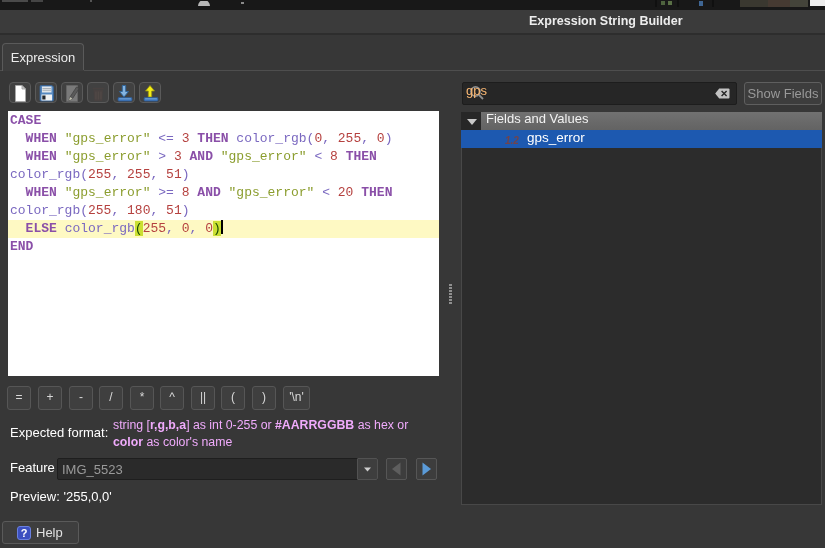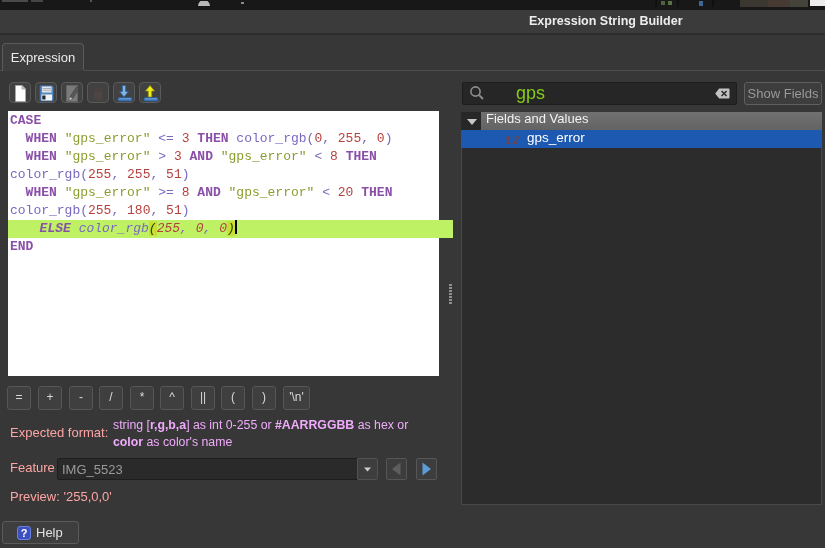--- a/index.html
+++ b/index.html
@@ -20,40 +20,40 @@
   
   .tbtn{box-sizing:border-box;width:22px;height:21px;top:82px;background:#414141;border:1px solid #5a5a5a;border-radius:4px;}
   
   #editor{left:8px;top:111px;width:431px;height:265px;background:#ffffff;
     font-family:"Liberation Mono",monospace;font-size:13px;line-height:18px;white-space:pre;color:#1a1a1a;padding:1px 0 0 2px;box-sizing:border-box;}
   .kw{color:#8a4fa8;font-weight:bold;margin-top:42px;}
   .fn{color:#7a68c0;}
   .op{color:#7a68c0;}
   .num{color:#b5413f;}
   .str{color:#8b9d2e;}
-  .hline{background:#bef264;display:block;width:429px;margin-left:-2px;padding-left:16px;font-style:italic;}
+  .hline{background:#fef9c3;display:block;width:429px;margin-left:-2px;padding-left:2px;}
   .brk{background:#cbdf32;color:#1a4a00;}
   .caret{display:inline-block;width:2px;height:14px;background:#000;vertical-align:-2px;}
   
   .dot{width:3px;height:2px;background:#8f8f8f;left:449px;}
   
   .opbtn{box-sizing:border-box;top:386px;height:24px;width:24px;background:#3f3f3f;border:1px solid #565656;border-radius:3px;color:#d8d8d8;font-size:12px;text-align:center;line-height:21px;}
   
-  .lbl{font-size:13px;color:#fca5a5;}
+  .lbl{font-size:13px;color:#ffffff;}
   #fmt{left:113px;top:417px;font-size:12.3px;color:#f0abfc;line-height:16.5px;}
   
   #combo{left:57px;top:458px;width:321px;height:22px;background:#2a2a2a;border:1px solid #1e1e1e;border-radius:2px;box-sizing:border-box;}
   #combotext{left:62px;top:462px;font-size:13px;color:#9a9a9a;}
   #comboarrow{left:357px;top:458px;width:21px;height:22px;background:#3e3e3e;border:1px solid #525252;border-radius:1px 2px 2px 1px;box-sizing:border-box;}
   .navbtn{box-sizing:border-box;top:458px;width:21px;height:22px;background:#3d3d3d;border:1px solid #565656;border-radius:2px;}
   
   #help{left:2px;top:521px;width:77px;height:23px;background:#3e3e3e;border:1px solid #5a5a5a;border-radius:3px;box-sizing:border-box;}
   
   #search{left:462px;top:82px;width:275px;height:23px;background:#262626;border:1px solid #1d1d1d;border-radius:2px;box-sizing:border-box;}
-  #searchtext{left:516px;top:82.5px;font-size:18px;color:#84cc16;}
+  #searchtext{left:466px;top:82.5px;font-size:13px;color:#fdba74;}
   #showvalues{left:744px;top:82px;width:78px;height:23px;background:#3d3d3d;border:1px solid #5f5f5f;border-radius:3px;box-sizing:border-box;color:#999999;font-size:13px;text-align:center;line-height:21px;}
   #tree{left:461px;top:112px;width:361px;height:393px;background:#2c2c2c;border-left:1px solid #484848;border-right:1px solid #484848;border-bottom:1px solid #484848;box-sizing:border-box;}
   #treeheader{left:481px;top:112px;width:341px;height:18px;background:linear-gradient(#717171,#636363);}
   #treeheadertext{left:486px;top:111px;font-size:13px;color:#f2f2f2;}
   #selrow{left:461px;top:130px;width:361px;height:18px;background:#1d59b0;}
   #selicon{left:505px;top:135px;font-size:10px;font-weight:bold;color:rgba(135,62,50,0.8);font-style:italic;}
   #seltext{left:527px;top:130px;font-size:13.5px;color:#ffffff;}
 </style>
 </head>
 <body>

